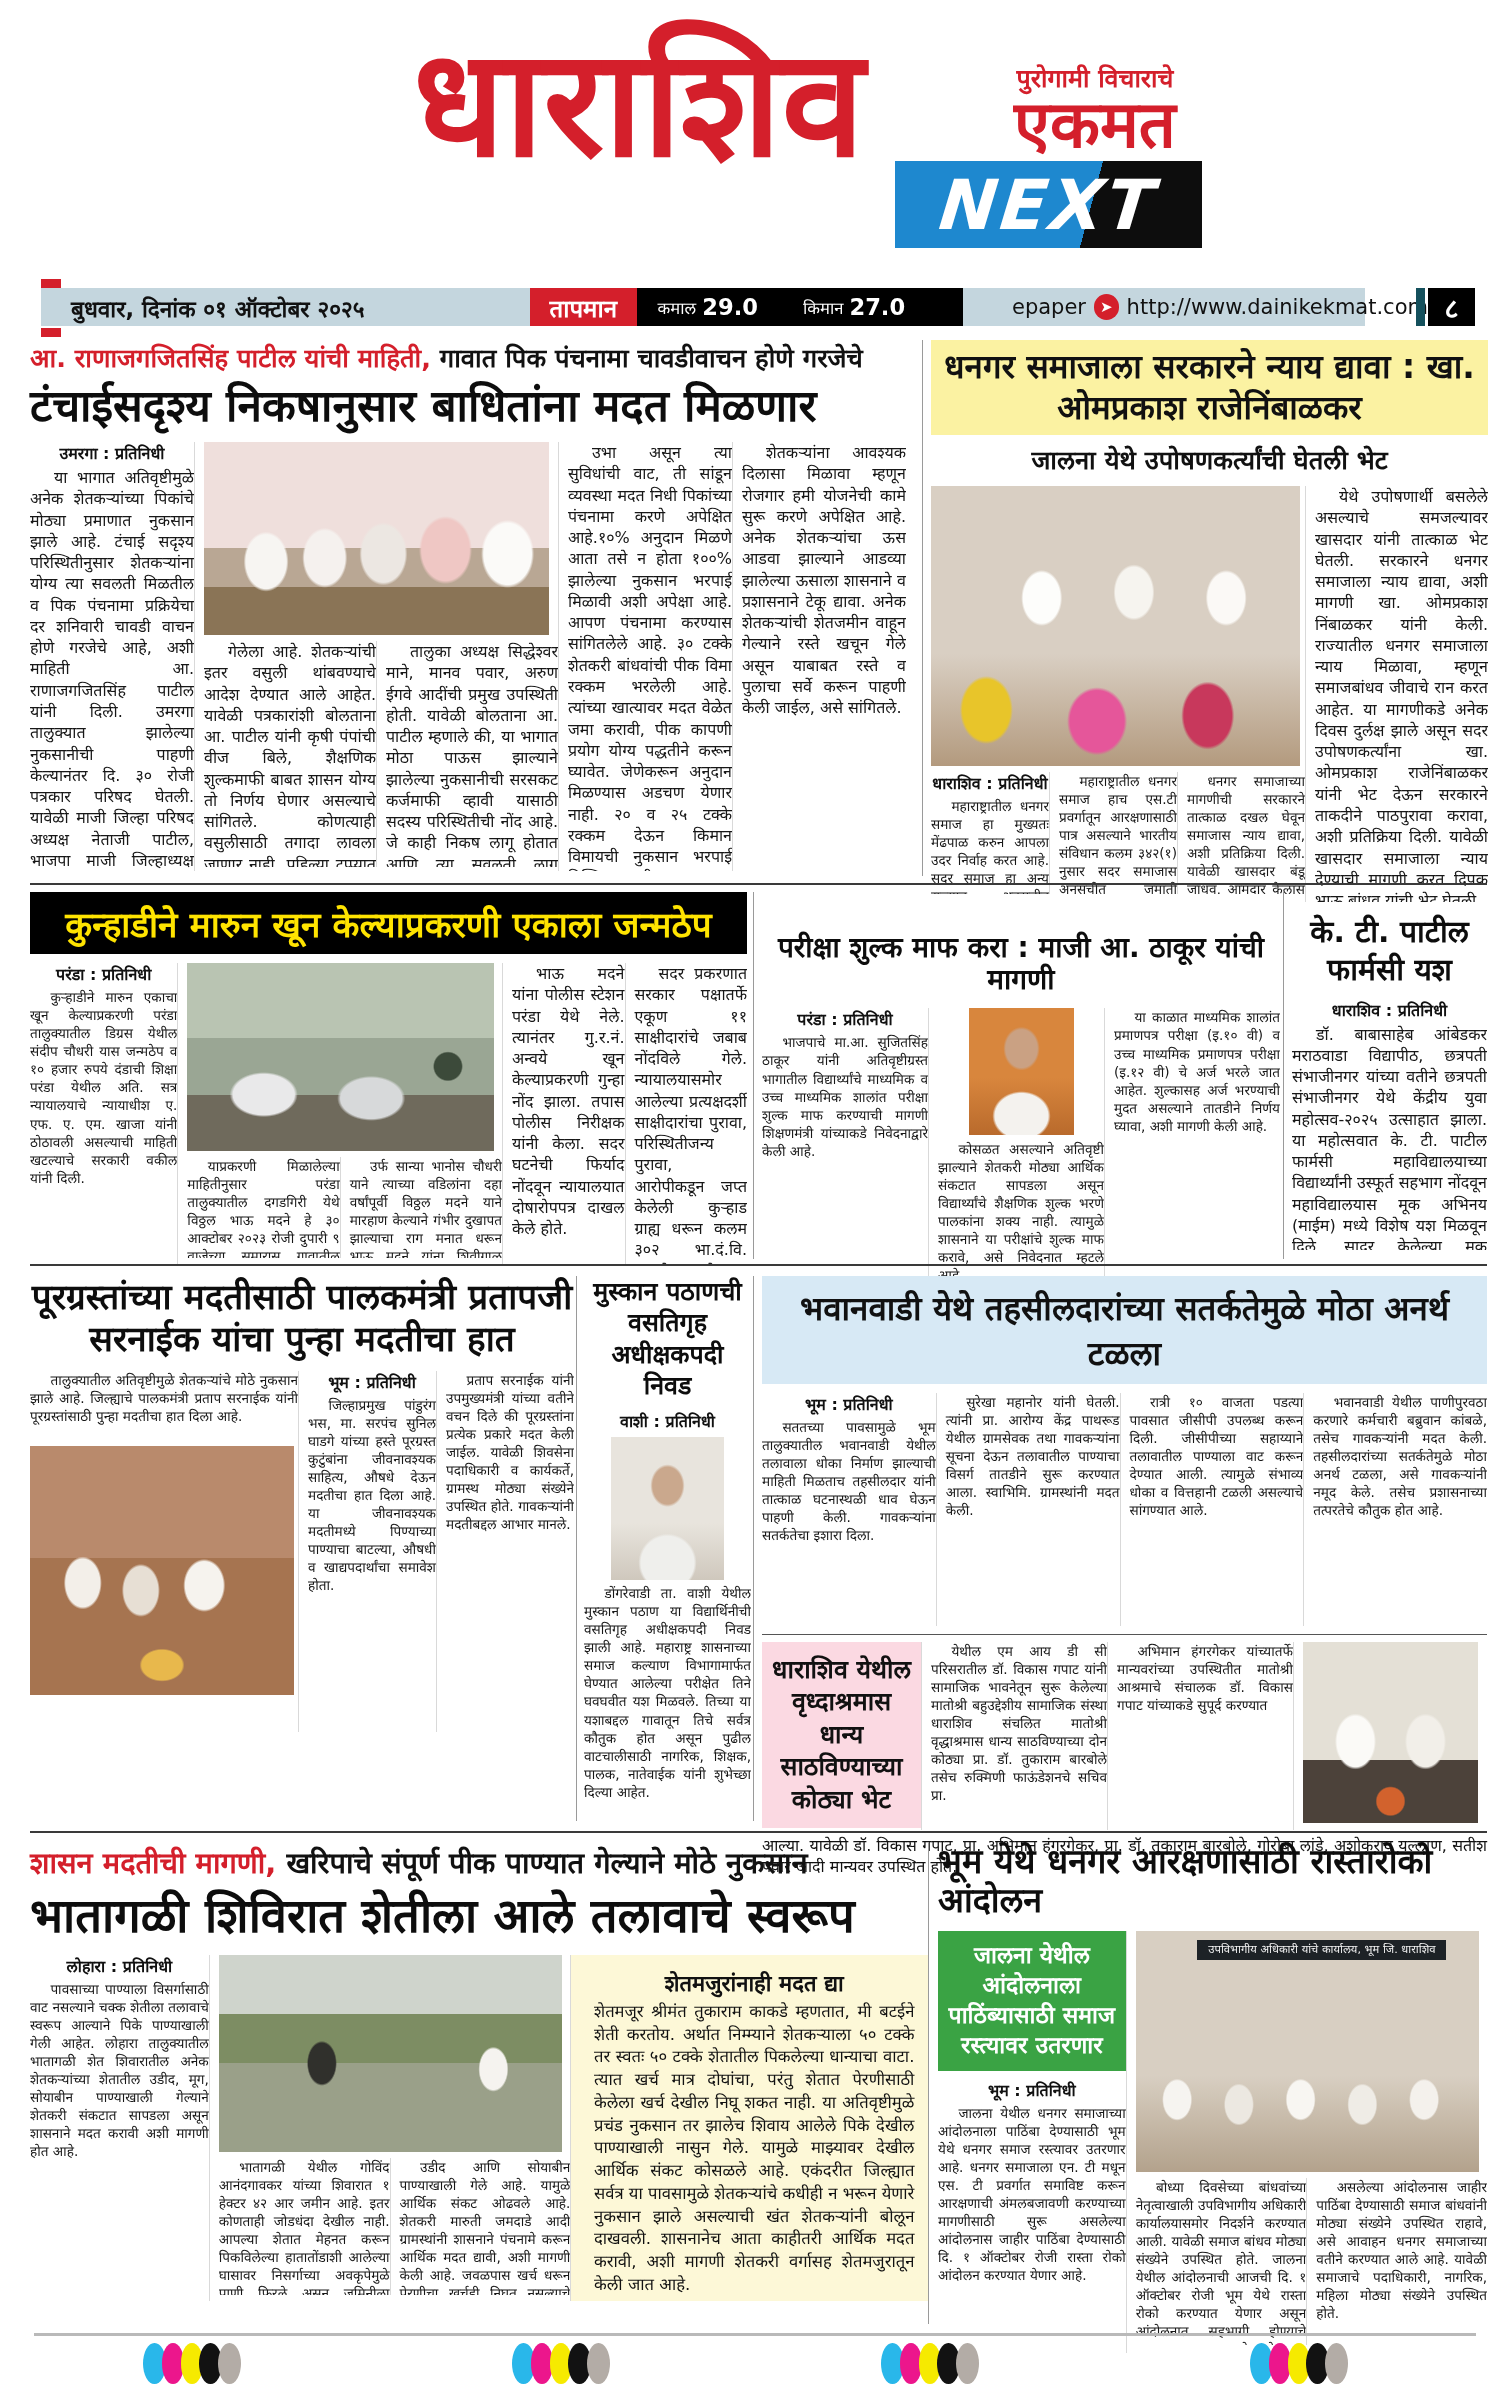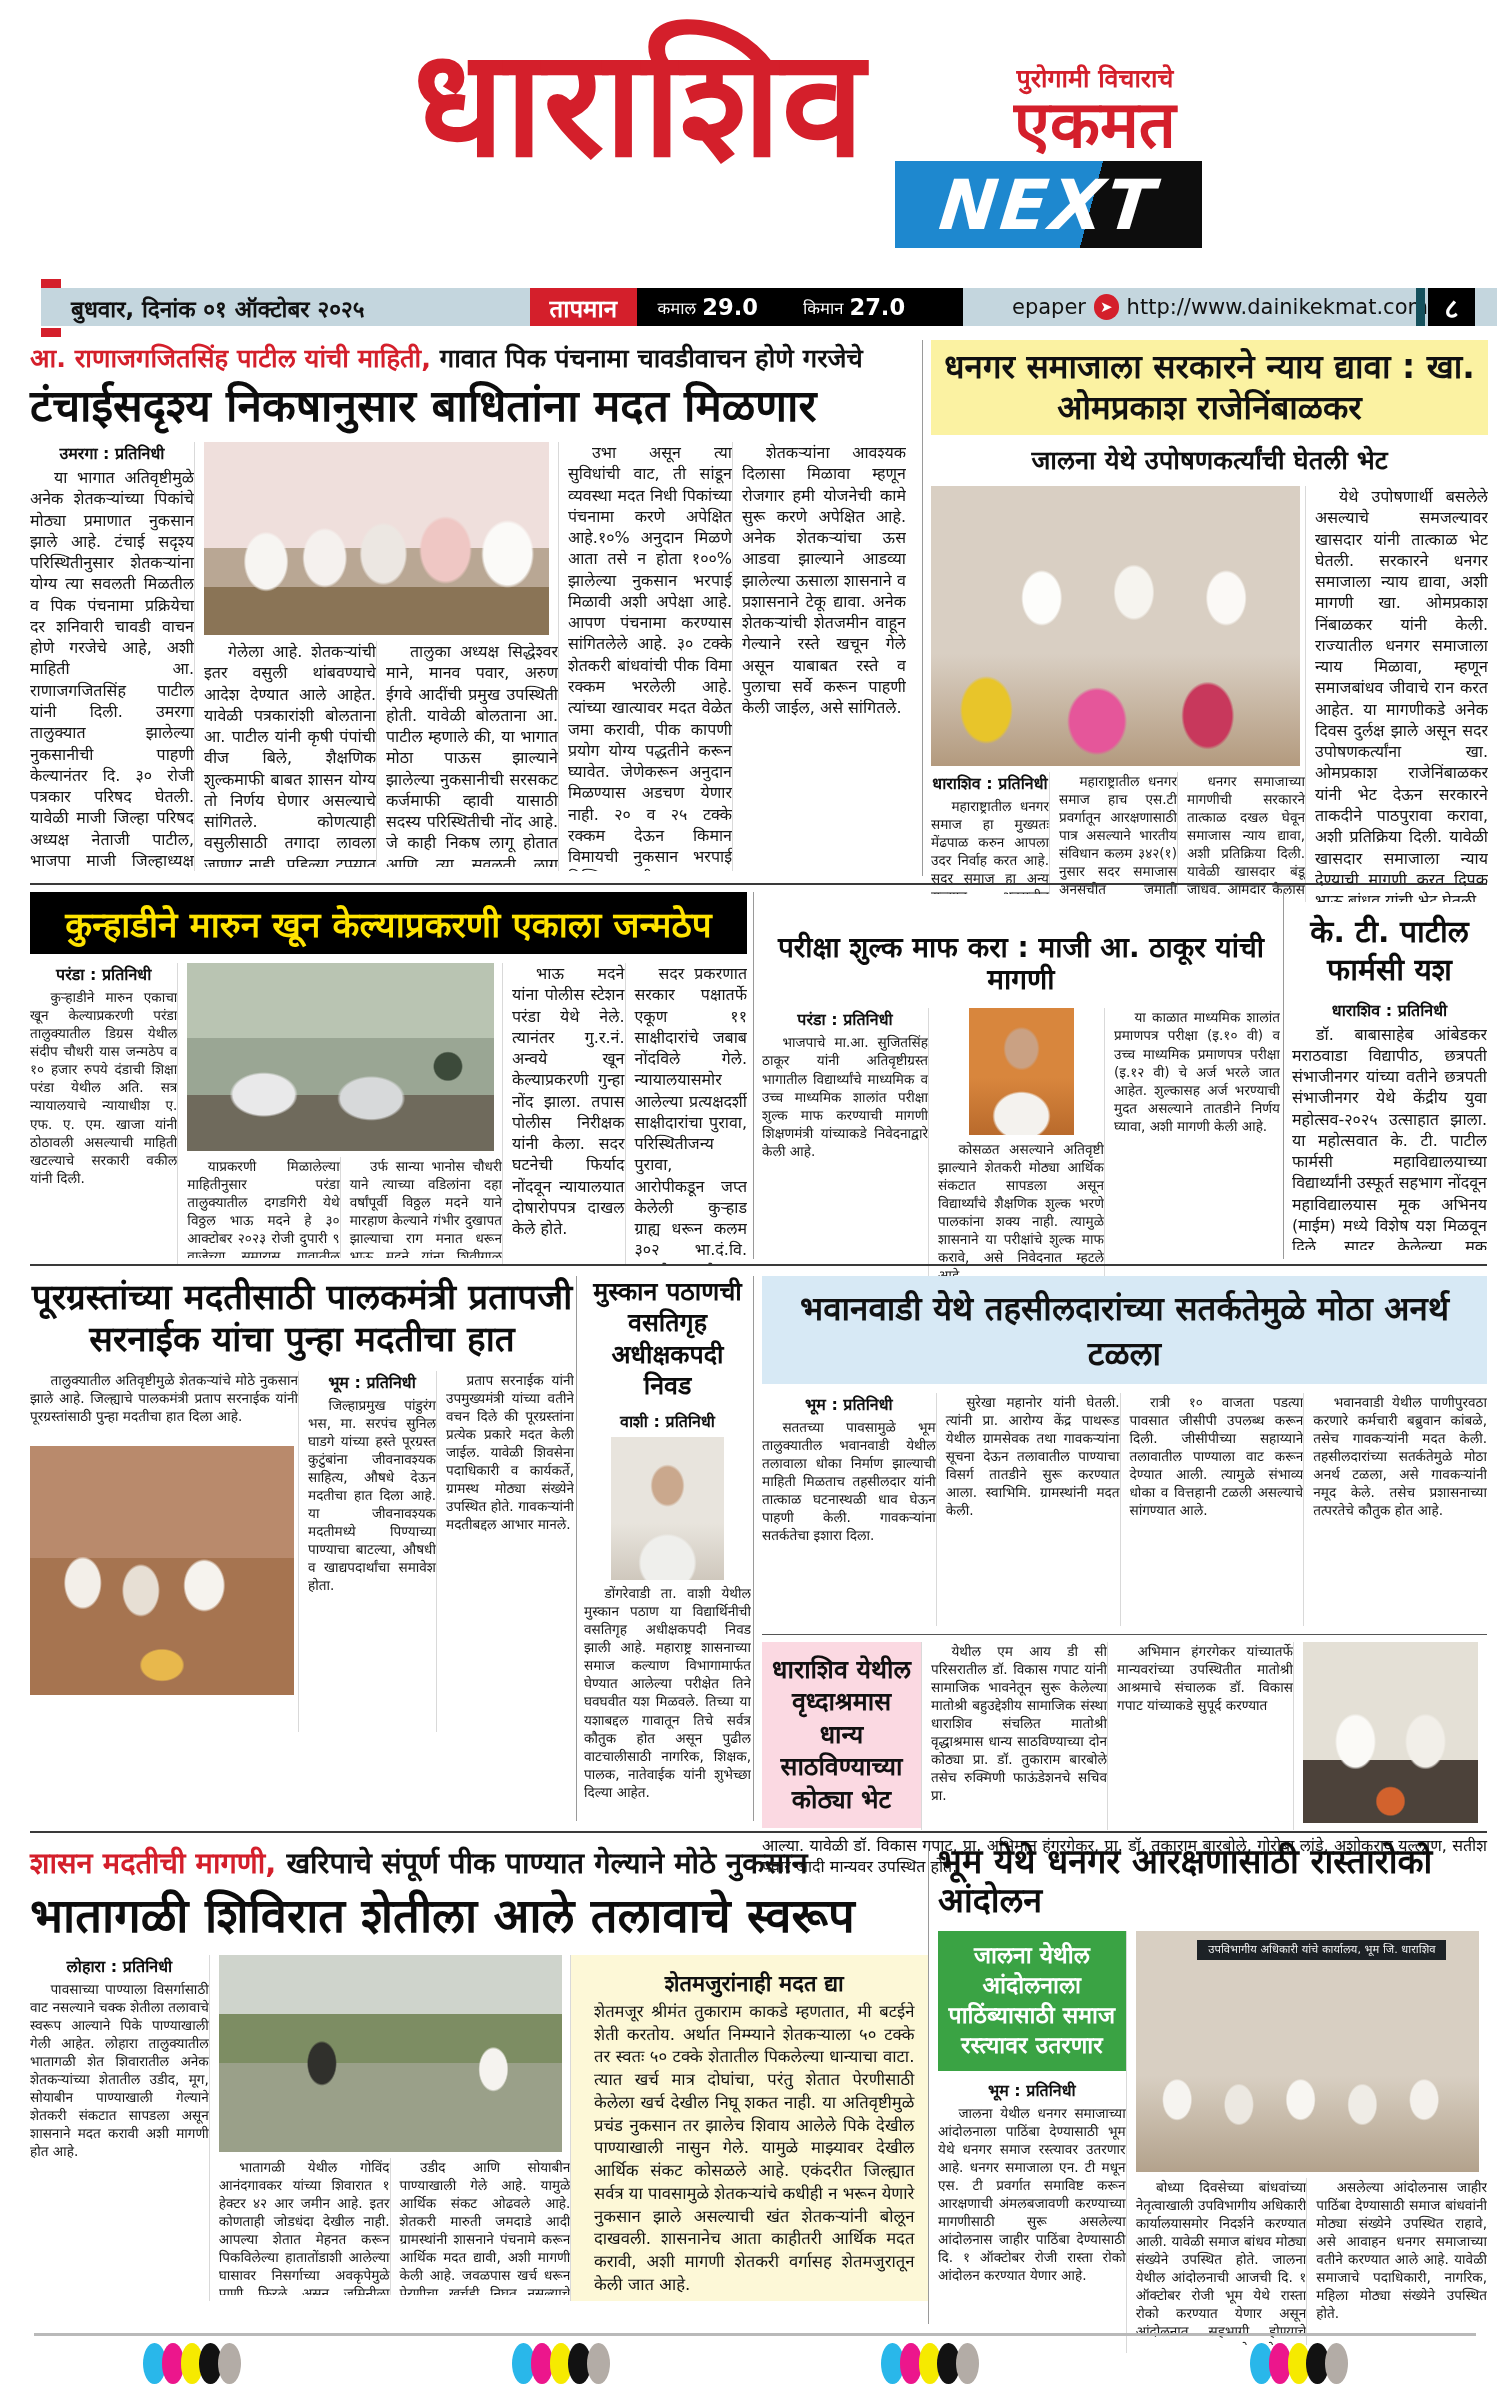--- a/index.html
+++ b/index.html
@@ -124,21 +124,21 @@
   <div class="abs" style="left:986px;top:60px;width:218px;">
     <div class="m-tag-top">पुरोगामी विचाराचे</div>
     <div class="m-tag-bottom">एकमत</div>
   </div>
   <div class="abs next-logo" style="left:895px;top:161px;width:307px;height:87px;">
     <span>NEXT</span>
   </div>
 
   <div class="abs redsq" style="left:41px;top:279px;"></div>
   <div class="abs redsq" style="left:41px;top:328px;"></div>
-  <div class="abs datebar" style="left:41px;top:288px;width:1456px;height:38px;">
+  <div class="abs datebar" style="left:41px;top:288px;width:1324px;height:38px;">
     <div class="date">बुधवार, दिनांक ०१ ऑक्टोबर २०२५</div>
     <div class="tempseg">
       <div class="templabel">तापमान</div>
       <span class="tempval">कमाल</span>
       <span class="tempnum">29.0</span>
       <span class="tempval" style="margin-left:45px;">किमान</span>
       <span class="tempnum">27.0</span>
     </div>
     <div class="epaper">
       <span>epaper</span>

